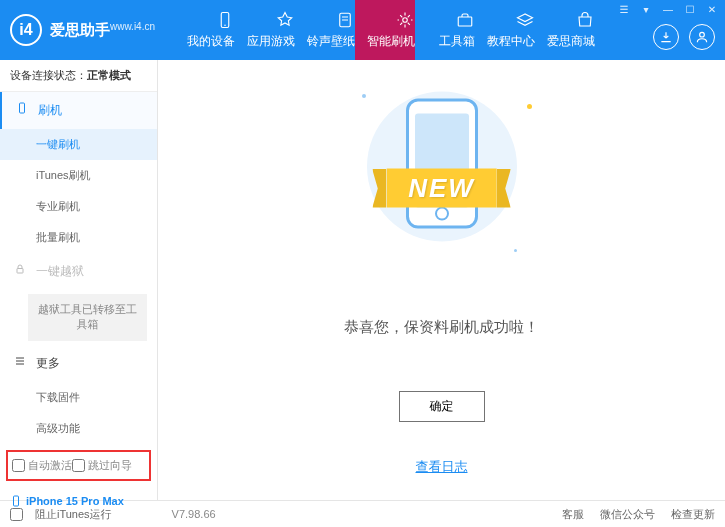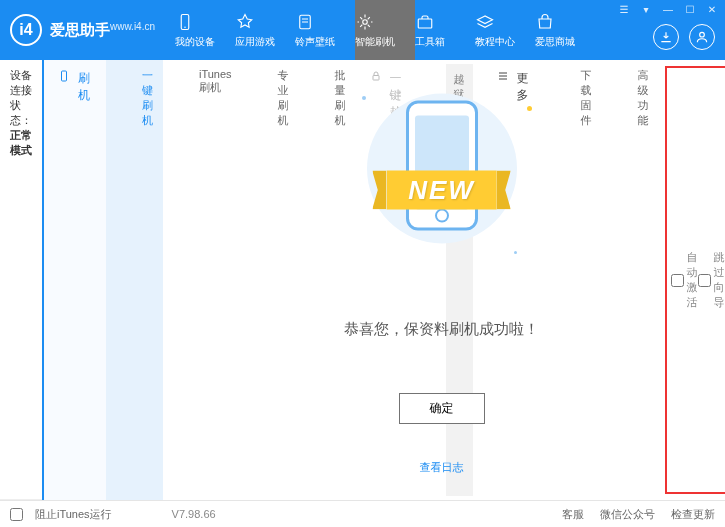--- a/index.html
+++ b/index.html
@@ -6,35 +6,35 @@
 body { font-family: "Microsoft YaHei", Arial, sans-serif; font-size: 12px; color: #333; background: #fff; width: 725px; height: 527px; overflow: hidden; }
 
 
 .header { background: #1b8cf2; height: 60px; display: flex; align-items: center; padding: 0 10px; position: relative; }
 .logo-area { display: flex; align-items: center; color: #fff; }
 .logo-circle { width: 32px; height: 32px; border: 2px solid #fff; border-radius: 50%; display: flex; align-items: center; justify-content: center; font-weight: bold; font-size: 16px; margin-right: 8px; }
 .logo-text { display: flex; }
 .logo-title { font-size: 15px; font-weight: bold; }
 .logo-sub { font-size: 10px; opacity: 0.85; }
 .nav { display: flex; margin-left: 20px; height: 100%; }
-.nav-item { width: 60px; display: flex; flex-direction: column; align-items: flex-start; justify-content: center; color: #fff; cursor: pointer; font-size: 10px; }
-.nav-item.active { background: #737373; }
+.nav-item { width: 60px; display: flex; flex-direction: column; align-items: flex-end; justify-content: center; color: #fff; cursor: pointer; font-size: 12px; }
+.nav-item.active { background: #be185d; }
 .nav-icon { width: 20px; height: 20px; margin-bottom: 3px; display: flex; align-items: center; justify-content: center; }
 .nav-icon svg { width: 18px; height: 18px; fill: #fff; }
 .win-ctrl { position: absolute; top: 4px; right: 6px; display: flex; gap: 8px; color: #fff; font-size: 10px; opacity: 0.85; }
 .win-ctrl span { cursor: pointer; width: 14px; text-align: center; }
 .hdr-right { position: absolute; right: 10px; bottom: 10px; display: flex; gap: 10px; }
 .hdr-circle { width: 26px; height: 26px; border: 1.5px solid #fff; border-radius: 50%; display: flex; align-items: center; justify-content: center; cursor: pointer; }
 .hdr-circle svg { width: 14px; height: 14px; fill: #fff; }
 
 
 .body { display: flex; height: 440px; }
 
 
-.sidebar { width: 158px; border-right: 1px solid #e5e5e5; display: flex; }
+.sidebar { width: 158px; border-right: 1px solid #e5e5e5; display: flex; flex-direction: column; }
 .status-row { padding: 8px 10px; font-size: 11px; border-bottom: 1px solid #eee; }
 .status-row b { color: #333; }
 .sec-header { display: flex; align-items: flex-start; padding: 10px 14px; font-size: 12px; color: #444; cursor: pointer; }
 .sec-header.on { color: #1b8cf2; border-left: 2px solid #1b8cf2; background: #f8fbff; }
 .sec-icon { width: 14px; margin-right: 8px; display: inline-flex; }
 .sec-icon svg { width: 12px; height: 12px; fill: currentColor; }
 .sub-item { padding: 8px 10px 8px 36px; font-size: 11px; color: #666; cursor: pointer; }
 .sub-item.active { background: #e6f2fd; color: #1b8cf2; }
 .sub-box { background: #f2f2f2; color: #888; padding: 8px; margin: 4px 10px 4px 28px; font-size: 11px; line-height: 1.4; text-align: center; }
 .locked { color: #bbb; }
@@ -53,21 +53,21 @@
 .ribbon { position: absolute; left: 50%; top: 58%; transform: translate(-50%,-50%); background: #ffcc33; color: #fff; font-weight: bold; font-style: italic; font-size: 26px; padding: 4px 22px; letter-spacing: 2px; text-shadow: 1px 1px 2px rgba(0,0,0,0.15); }
 .ribbon::before, .ribbon::after { content: ""; position: absolute; top: 0; bottom: 0; width: 14px; background: #eab722; }
 .ribbon::before { left: -14px; clip-path: polygon(100% 0, 0 0, 40% 50%, 0 100%, 100% 100%); }
 .ribbon::after { right: -14px; clip-path: polygon(0 0, 100% 0, 60% 50%, 100% 100%, 0 100%); }
 .sparkle { position: absolute; background: #9dcdf5; }
 .sp1 { width: 4px; height: 4px; border-radius: 50%; top: 10px; left: 20px; }
 .sp2 { width: 3px; height: 3px; border-radius: 50%; bottom: 12px; right: 25px; }
 .sp3 { width: 5px; height: 5px; border-radius: 50%; top: 20px; right: 10px; background: #ffcc33; }
 .success { margin-top: 18px; font-size: 15px; color: #555; }
 .btn { margin-top: 18px; padding: 6px 30px; border: 1px solid #737373; background: #fff; cursor: pointer; font-size: 12px; }
-.log-link { font-size: 11px; color: #1b8cf2; cursor: pointer; }
+.log-link { font-size: 13px; color: #1b8cf2; cursor: pointer; text-decoration: underline; }
 
 
 .footer { height: 27px; border-top: 1px solid #e5e5e5; display: flex; align-items: center; padding: 0 10px; font-size: 11px; color: #666; }
 .footer label { display: flex; align-items: center; gap: 12px; }
 .footer .spacer { flex: 1; }
 .footer span.link { margin-left: 16px; cursor: pointer; }
 .ver { margin-left: 60px; color: #888; }
 </style>
 </head>
 <body>

